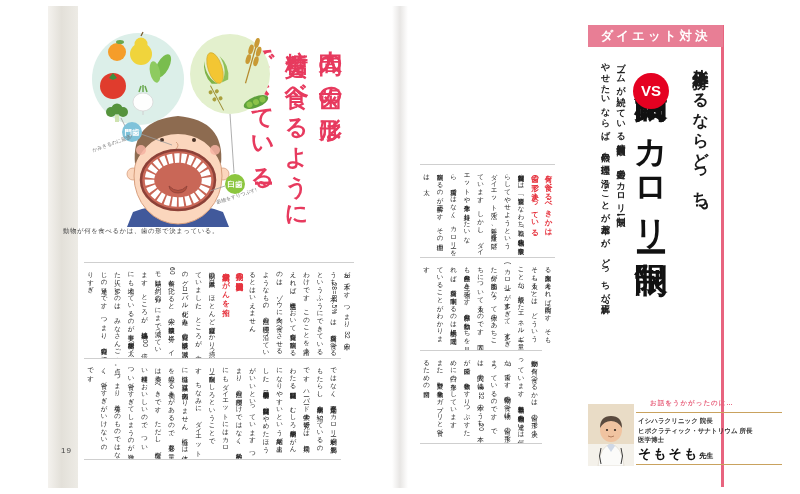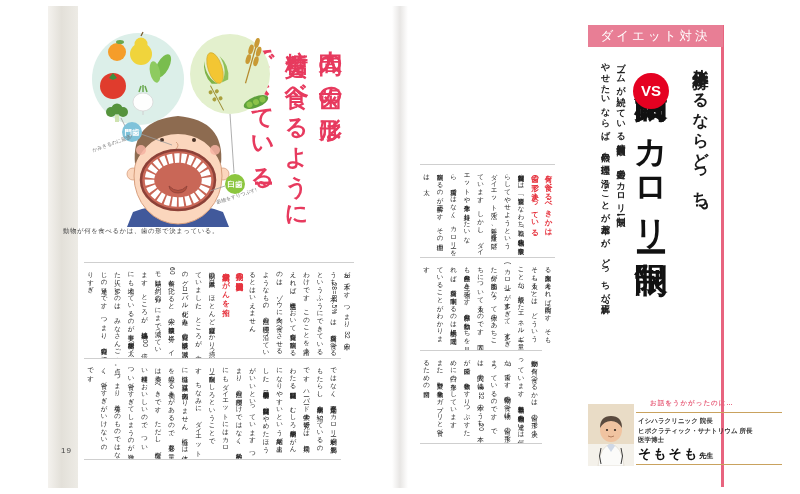--- a/index.html
+++ b/index.html
@@ -13,21 +13,21 @@
 
   
   .edge-strip{position:absolute;left:48px;top:6px;width:30px;height:482px;
     background:linear-gradient(to right,#f4f2ee, #e3e0d9 45%, #edebe5);}
   .gutter{position:absolute;left:392px;top:6px;width:16px;height:482px;
     background:linear-gradient(to right,rgba(0,0,0,0),rgba(110,100,90,.16) 50%,rgba(0,0,0,0));}
   .pagenum{position:absolute;font-size:8px;color:#444;letter-spacing:1px;}
 
   
   .badge{position:absolute;left:588px;top:25px;width:135px;height:22px;
-    background:#e87e95;color:#fff;font-weight:normal;font-size:12.5px;
+    background:#e87e95;color:#fff;font-weight:bold;font-size:12.5px;
     text-align:center;line-height:22px;letter-spacing:3px;}
   .title-rule{position:absolute;left:721px;top:25px;width:3px;height:462px;background:#e8647f;}
   .catch{position:absolute;left:688px;top:56px;font-size:16px;font-weight:bold;
     color:#1a1a1a;letter-spacing:1.5px;line-height:1.6;}
   .main-title{position:absolute;left:629px;top:58px;font-size:33px;font-weight:900;
     color:#111;letter-spacing:2px;line-height:44px;}
   .vs-badge{display:inline-block;writing-mode:horizontal-tb;width:36px;height:36px;
     border-radius:50%;background:#e50121;color:#fff;font-size:15px;font-weight:bold;
     line-height:36px;text-align:center;letter-spacing:0;margin:7px 0;}
   .lead{position:absolute;left:597px;top:56px;font-size:9px;font-weight:bold;

